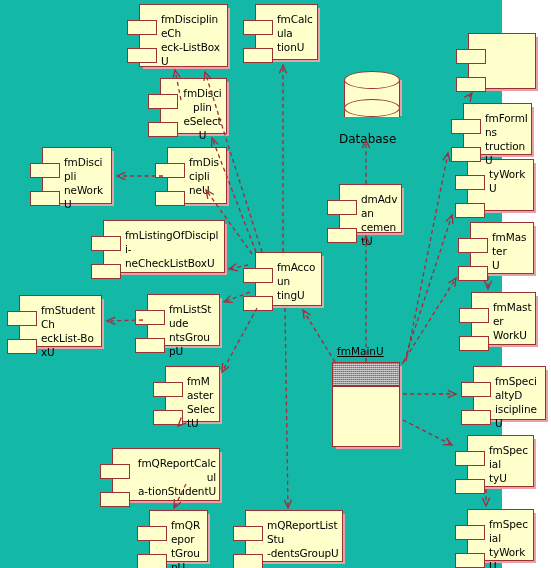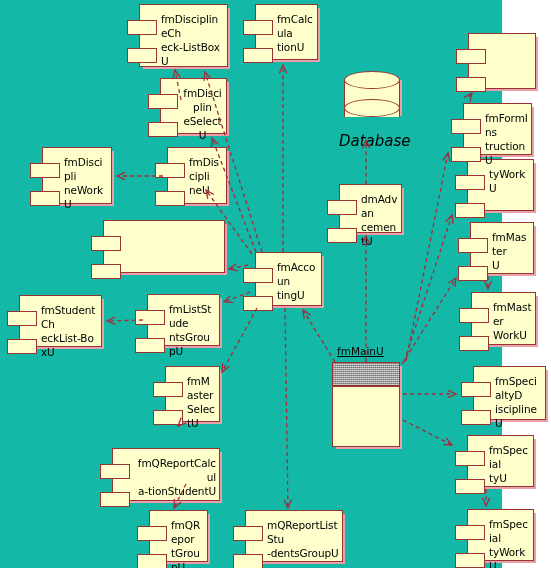--- a/index.html
+++ b/index.html
@@ -98,23 +98,22 @@
     border:1.5px solid #993333;
     border-radius:50%;
     box-sizing:border-box;
   }
   .cylinder .cyl-cap{
     position:absolute;left:1px;top:9px;width:53px;height:12px;
     background:#FFFFCC;
   }
   .dblabel{
     position:absolute;
-    font-size:15px;color:#000;
+    font-size:12px;color:#000;
     white-space:nowrap;
-    font-style:italic;
   }
   
   #arrows{
     position:absolute;left:0;top:0;
     width:551px;height:568px;
     pointer-events:none;
     z-index:10;
   }
   #arrows path{
     fill:none;
@@ -242,20 +241,21 @@
       <div class="component" style="left: 458px; top: 222px; width: 76px; height: 52px;">
         <div class="body"></div>
         <div class="tab t1"></div>
         <div class="tab t2"></div>
         <div class="label">fmMaster<br>U</div>
       </div>
       <div class="component" style="left: 91px; top: 220px; width: 134px; height: 53px;">
         <div class="body"></div>
         <div class="tab t1"></div>
         <div class="tab t2"></div>
+        <div class="label">fmListingOfDiscipli-<br>neCheckListBoxU</div>
       </div>
       <div class="component" style="left: 243px; top: 252px; width: 79px; height: 54px;">
         <div class="body"></div>
         <div class="tab t1"></div>
         <div class="tab t2"></div>
         <div class="label">fmAccoun<br>tingU</div>
       </div>
       <div class="component" style="left: 459px; top: 292px; width: 77px; height: 53px;">
         <div class="body"></div>
         <div class="tab t1"></div>

